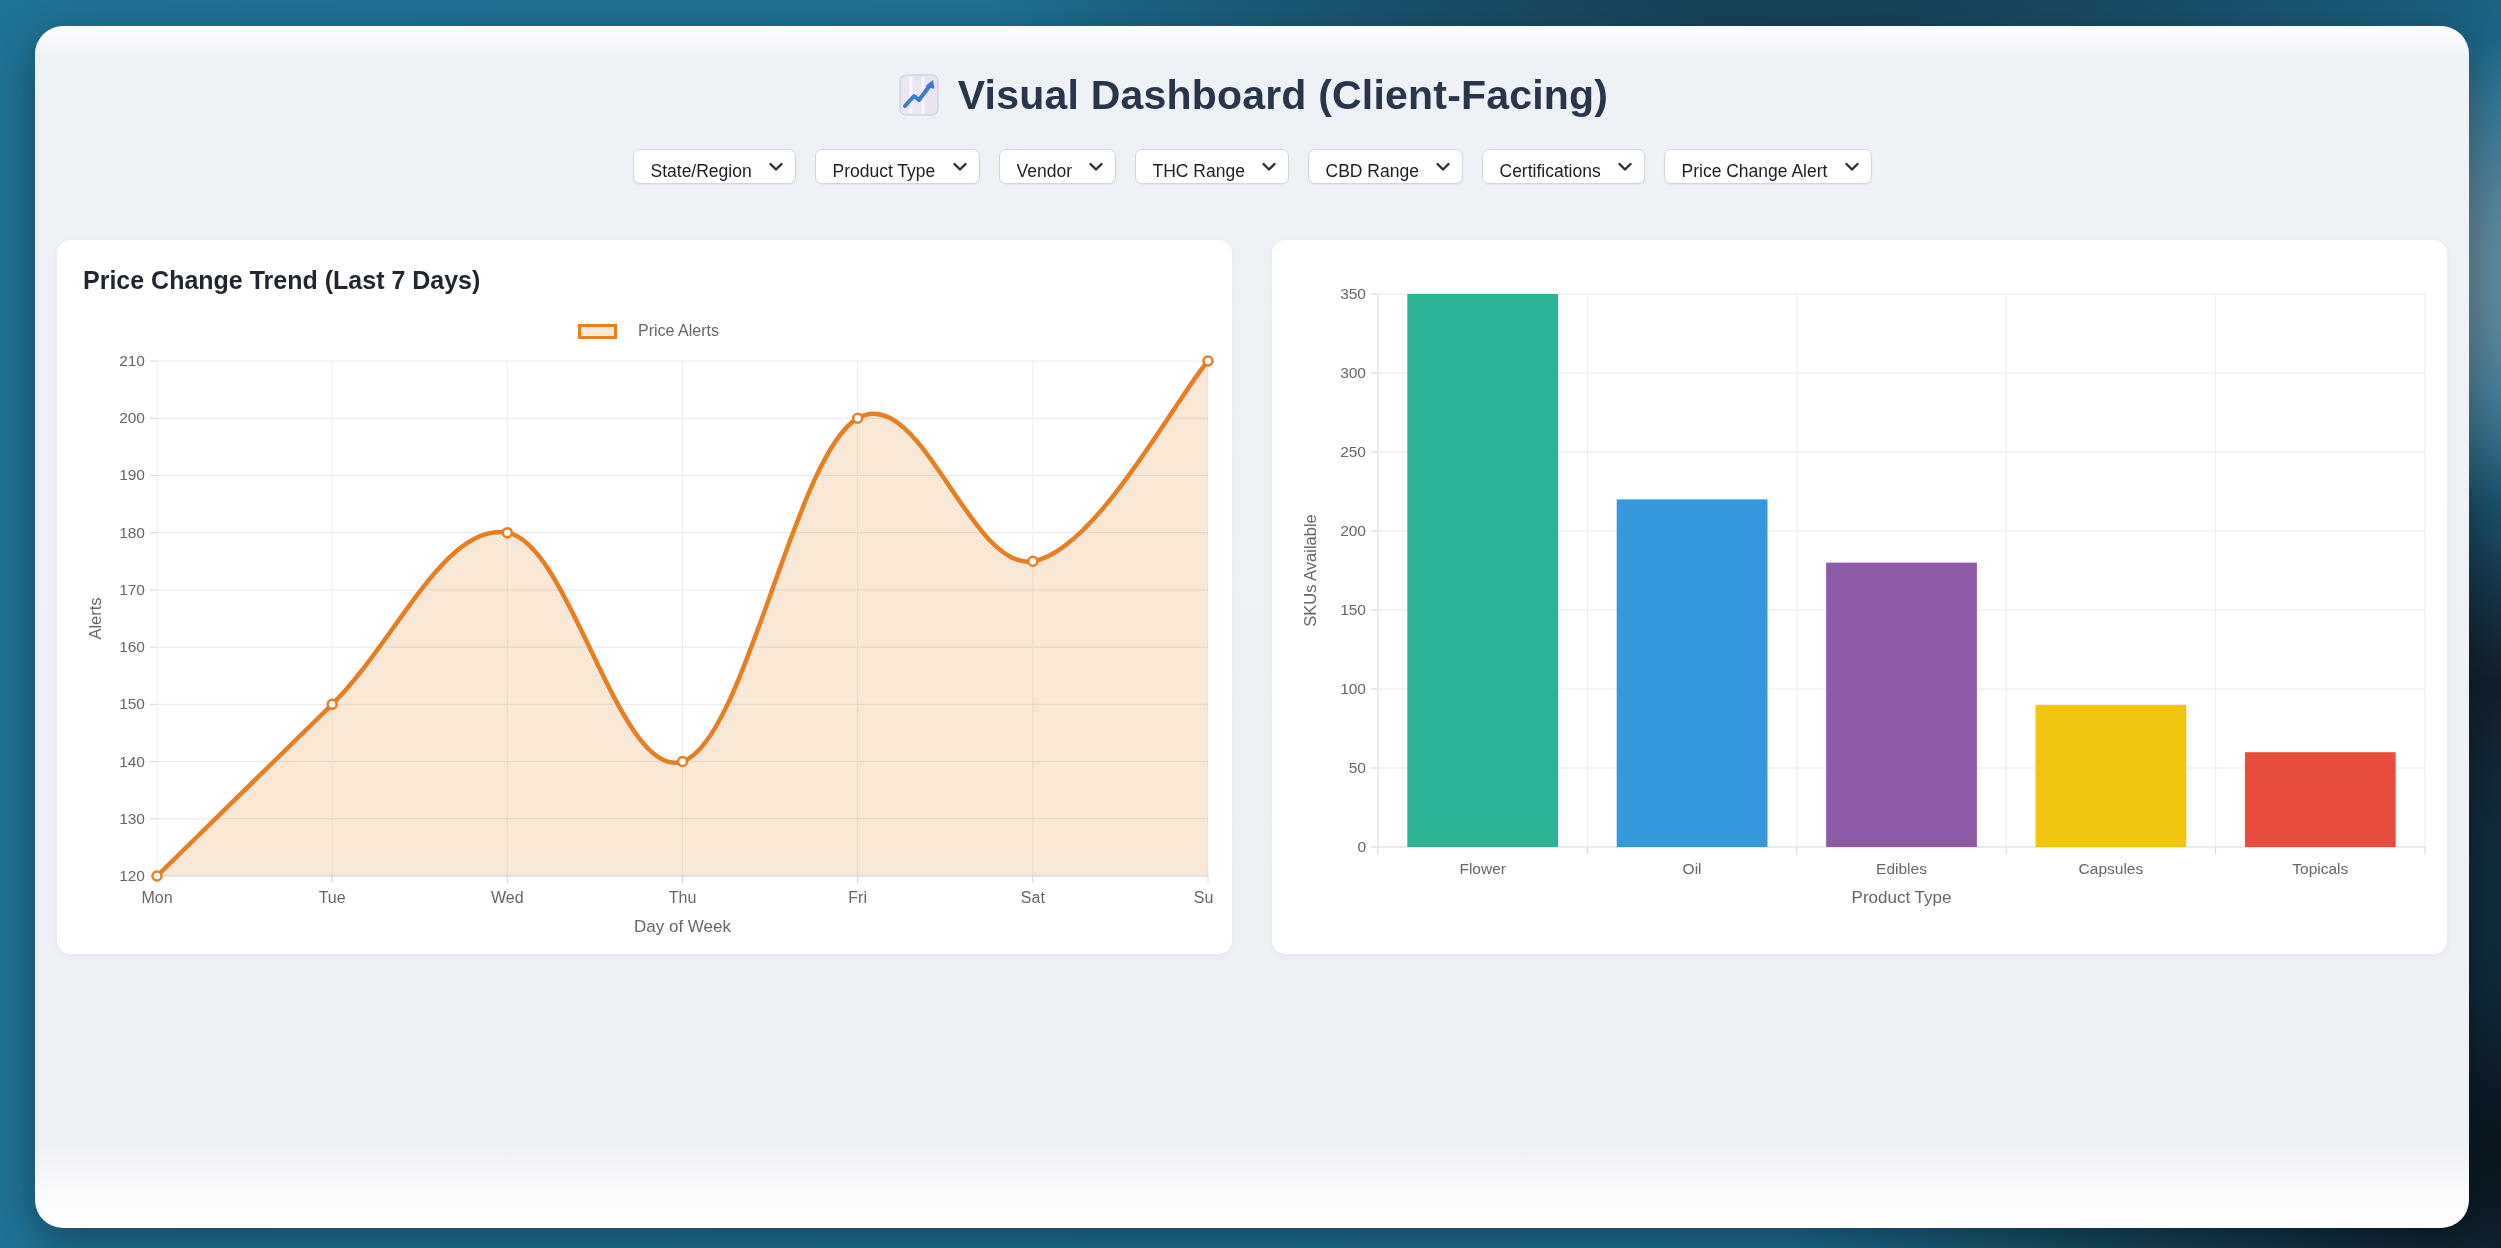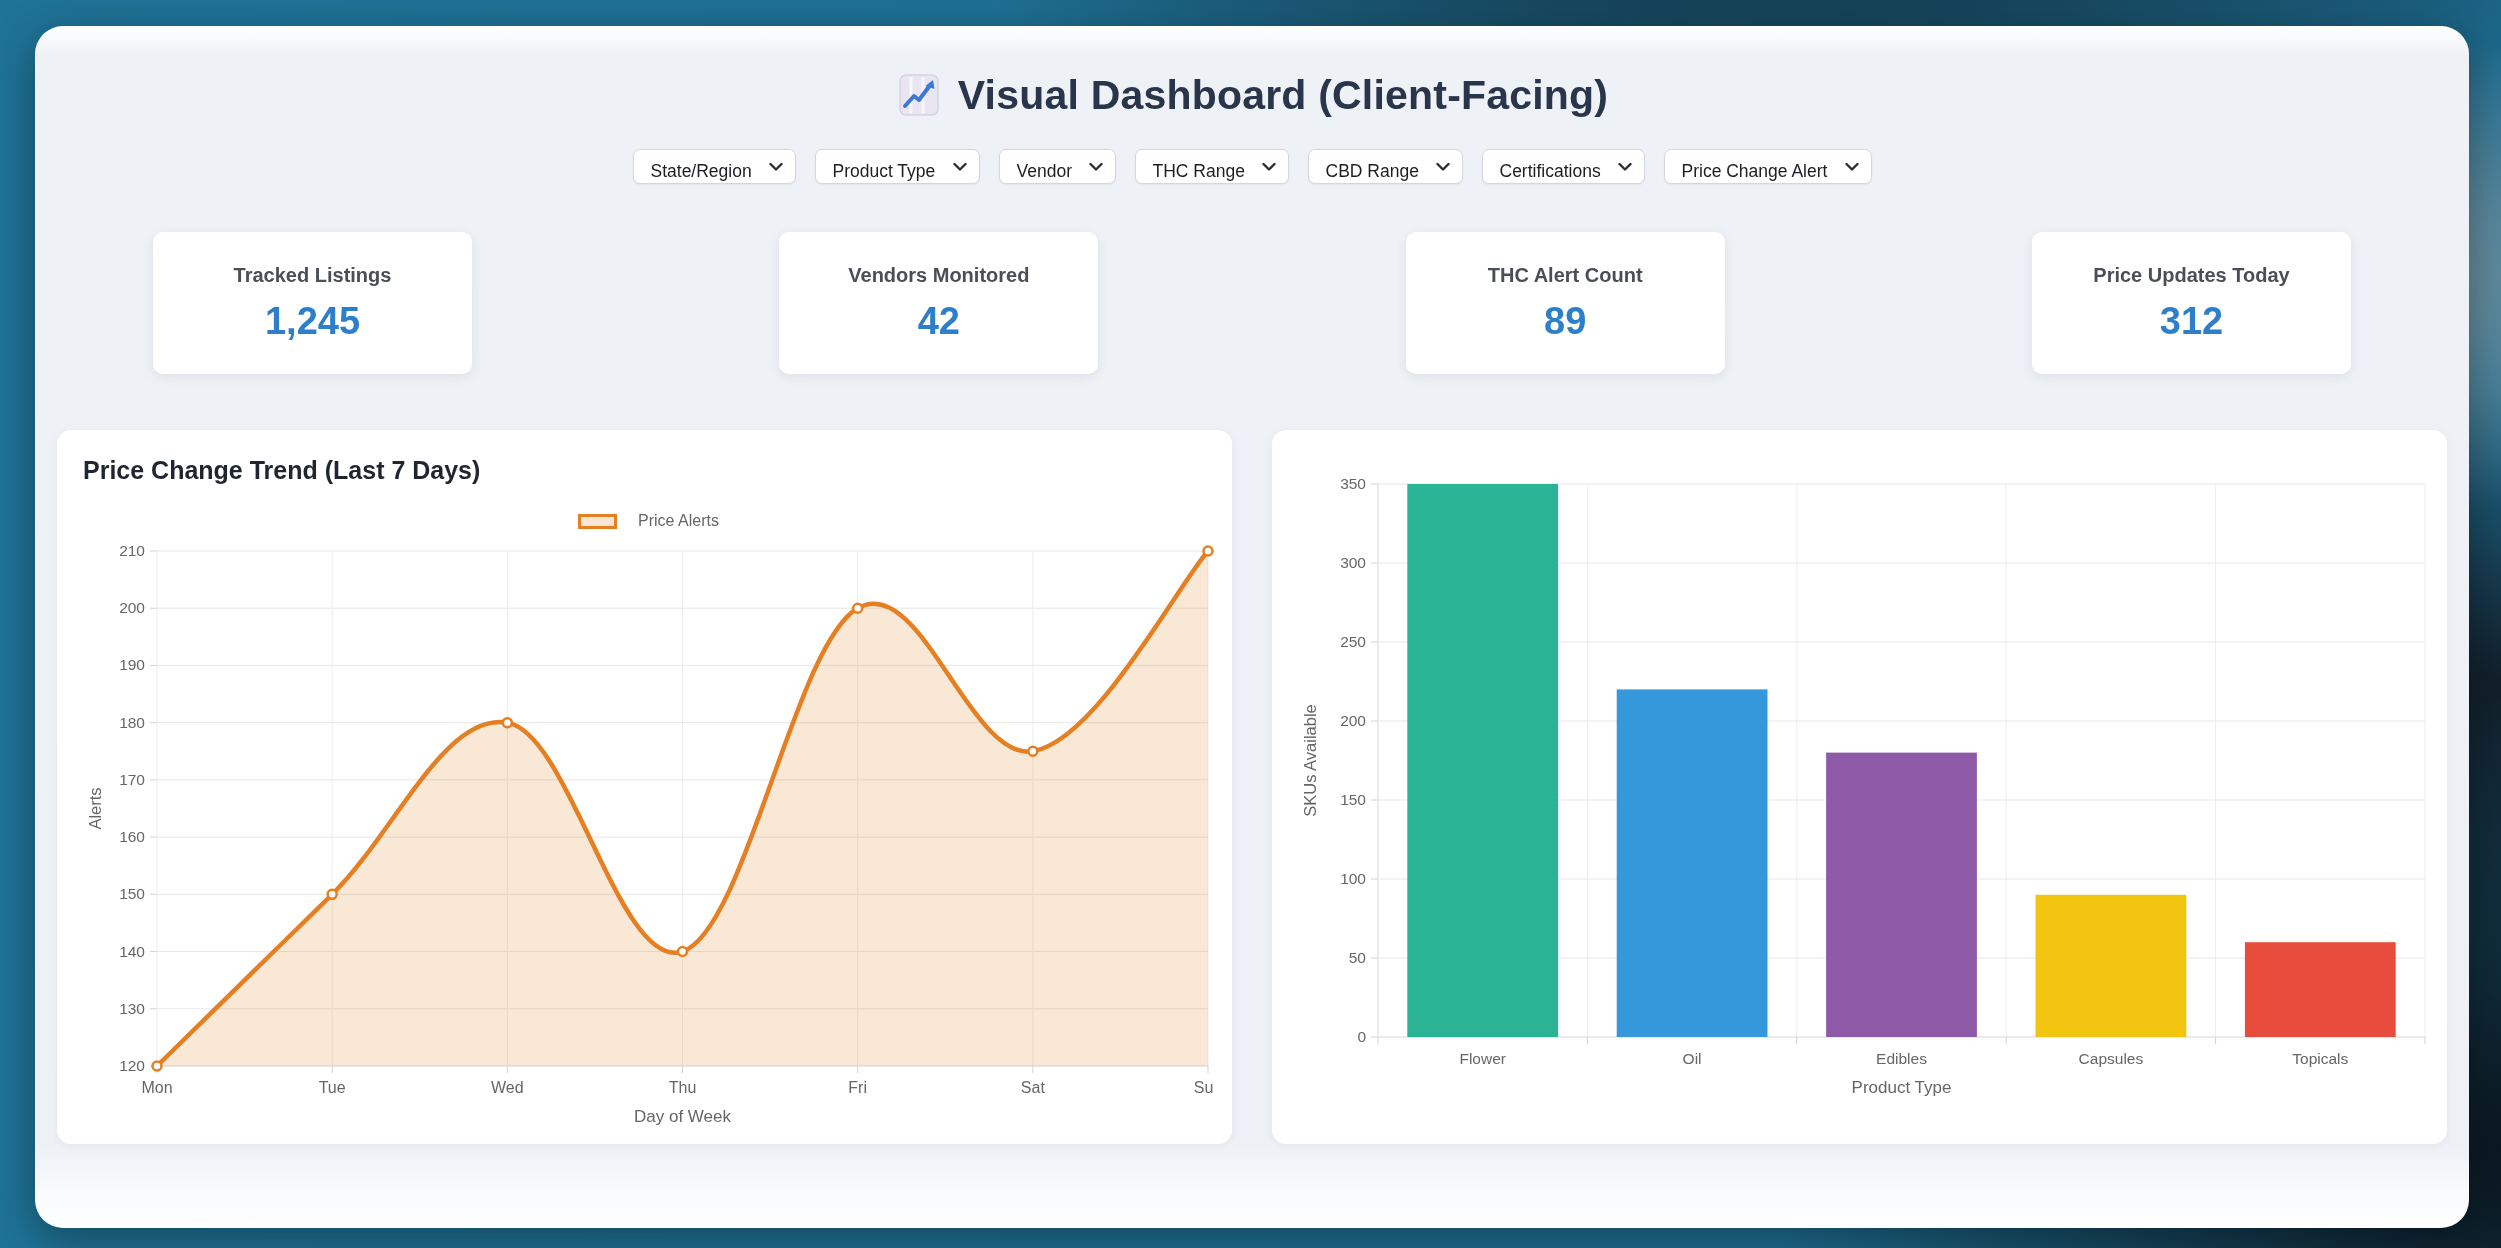--- a/index.html
+++ b/index.html
@@ -124,38 +124,20 @@
     <span class="filter">
       <select><option>Price Change Alert</option></select>
       <span class="chev">
           <svg width="14" height="9" viewBox="0 0 14 9">
             <polyline points="1.5,1.5 7,7 12.5,1.5" fill="none" stroke="#2b2e33" stroke-width="2.4" stroke-linecap="round" stroke-linejoin="round"></polyline>
           </svg>
         </span>
     </span>
   </div>
 
-  <div class="stats">
-    <div class="stat-card">
-      <div class="stat-label">Tracked Listings</div>
-      <div class="stat-value">1,245</div>
-    </div>
-    <div class="stat-card">
-      <div class="stat-label">Vendors Monitored</div>
-      <div class="stat-value">42</div>
-    </div>
-    <div class="stat-card">
-      <div class="stat-label">THC Alert Count</div>
-      <div class="stat-value">89</div>
-    </div>
-    <div class="stat-card">
-      <div class="stat-label">Price Updates Today</div>
-      <div class="stat-value">312</div>
-    </div>
-  </div>
 
   <div class="charts">
     <div class="chart-card">
       <div class="chart-title">Price Change Trend (Last 7 Days)</div>
       <div class="legend">
         <span class="legend-swatch" id="legend-swatch" style="background: rgb(251, 231, 212); border: 3.5px solid rgb(230, 126, 34);"></span>
         <span class="legend-label">Price Alerts</span>
       </div>
       <svg class="chart-svg" id="line-chart" width="1141" height="593">
           <line x1="74" y1="527" x2="1125" y2="527" stroke="#d6d6d6" stroke-width="1"></line>

